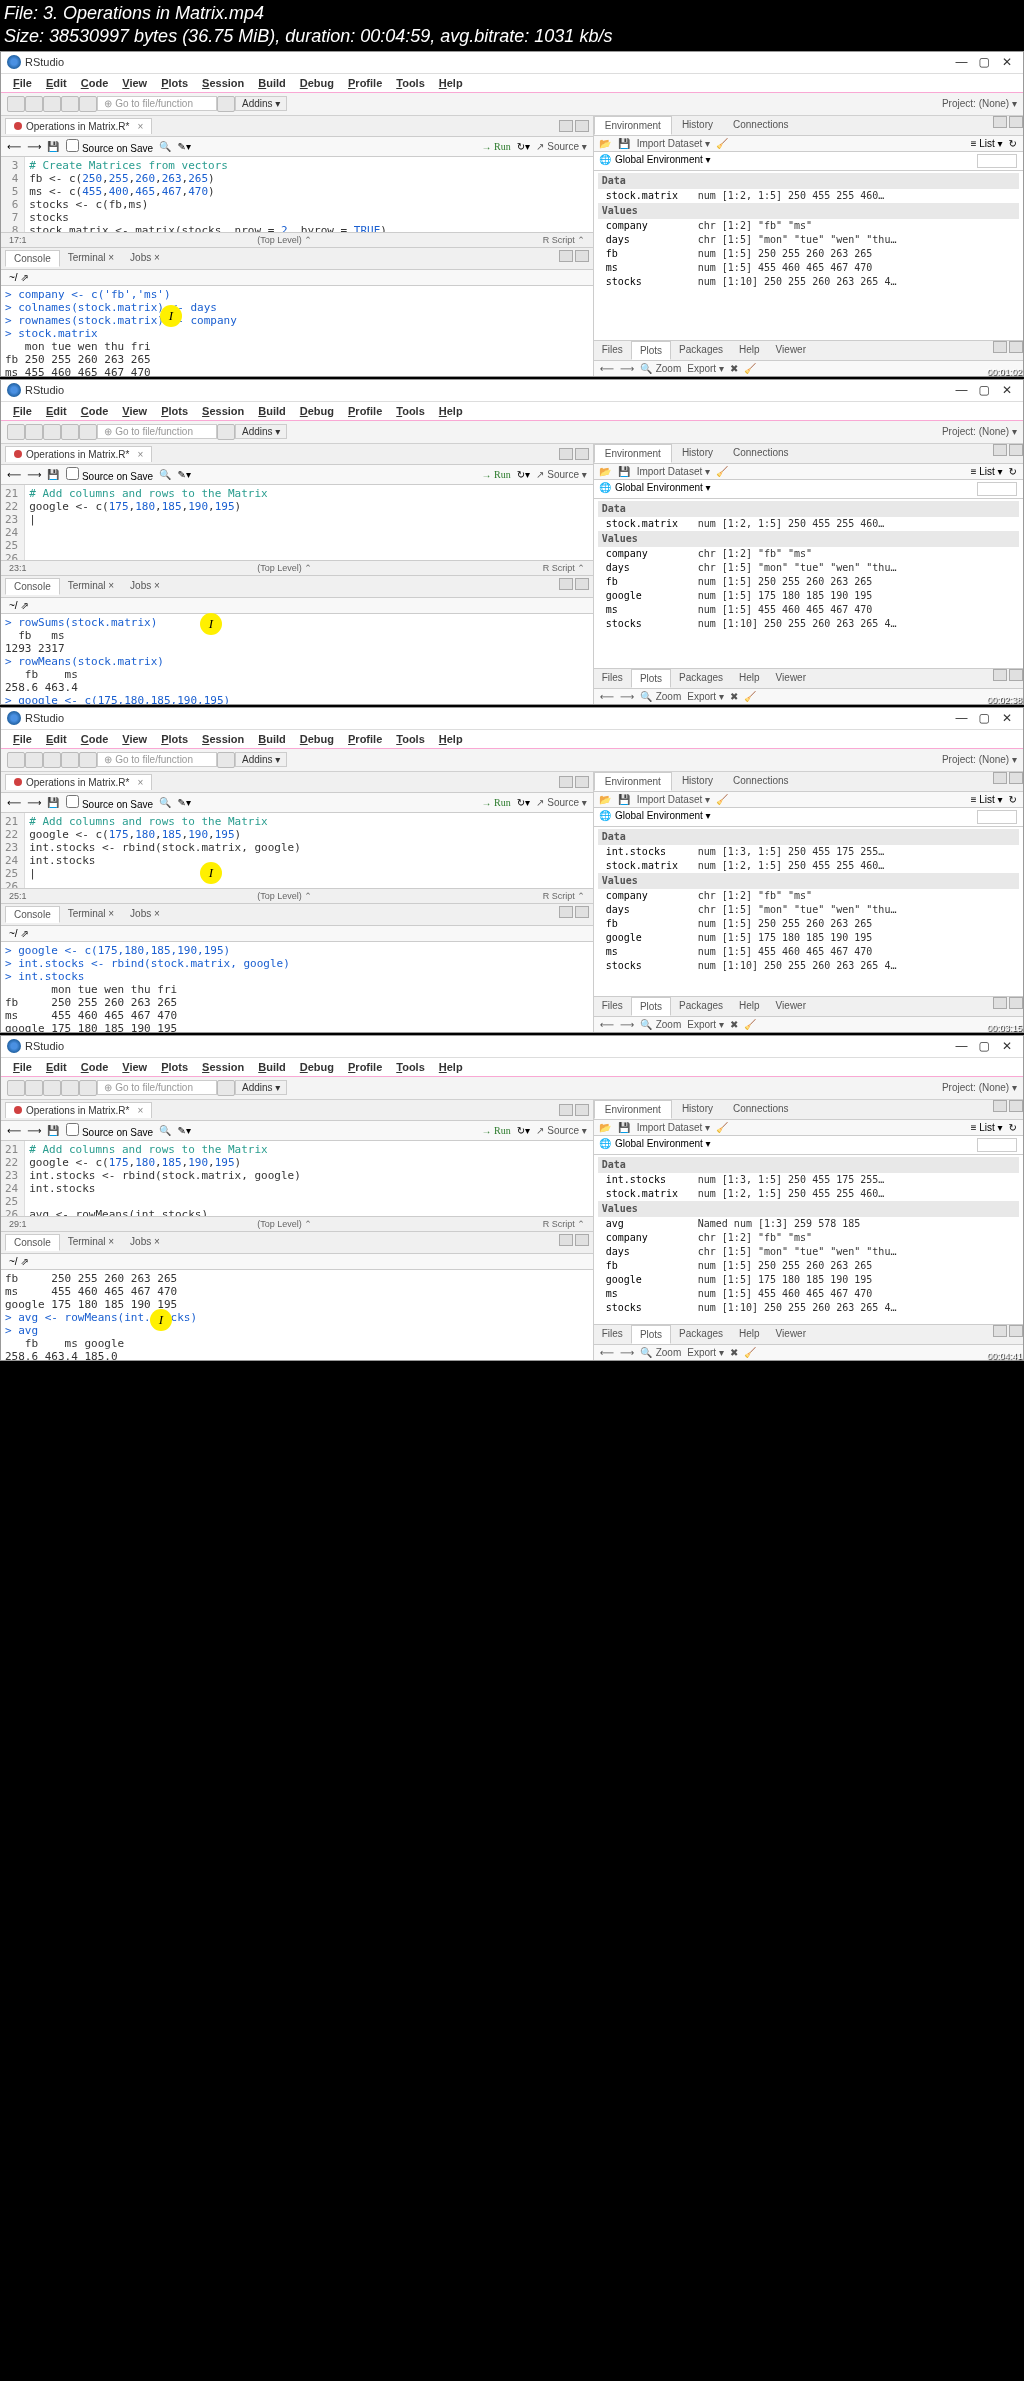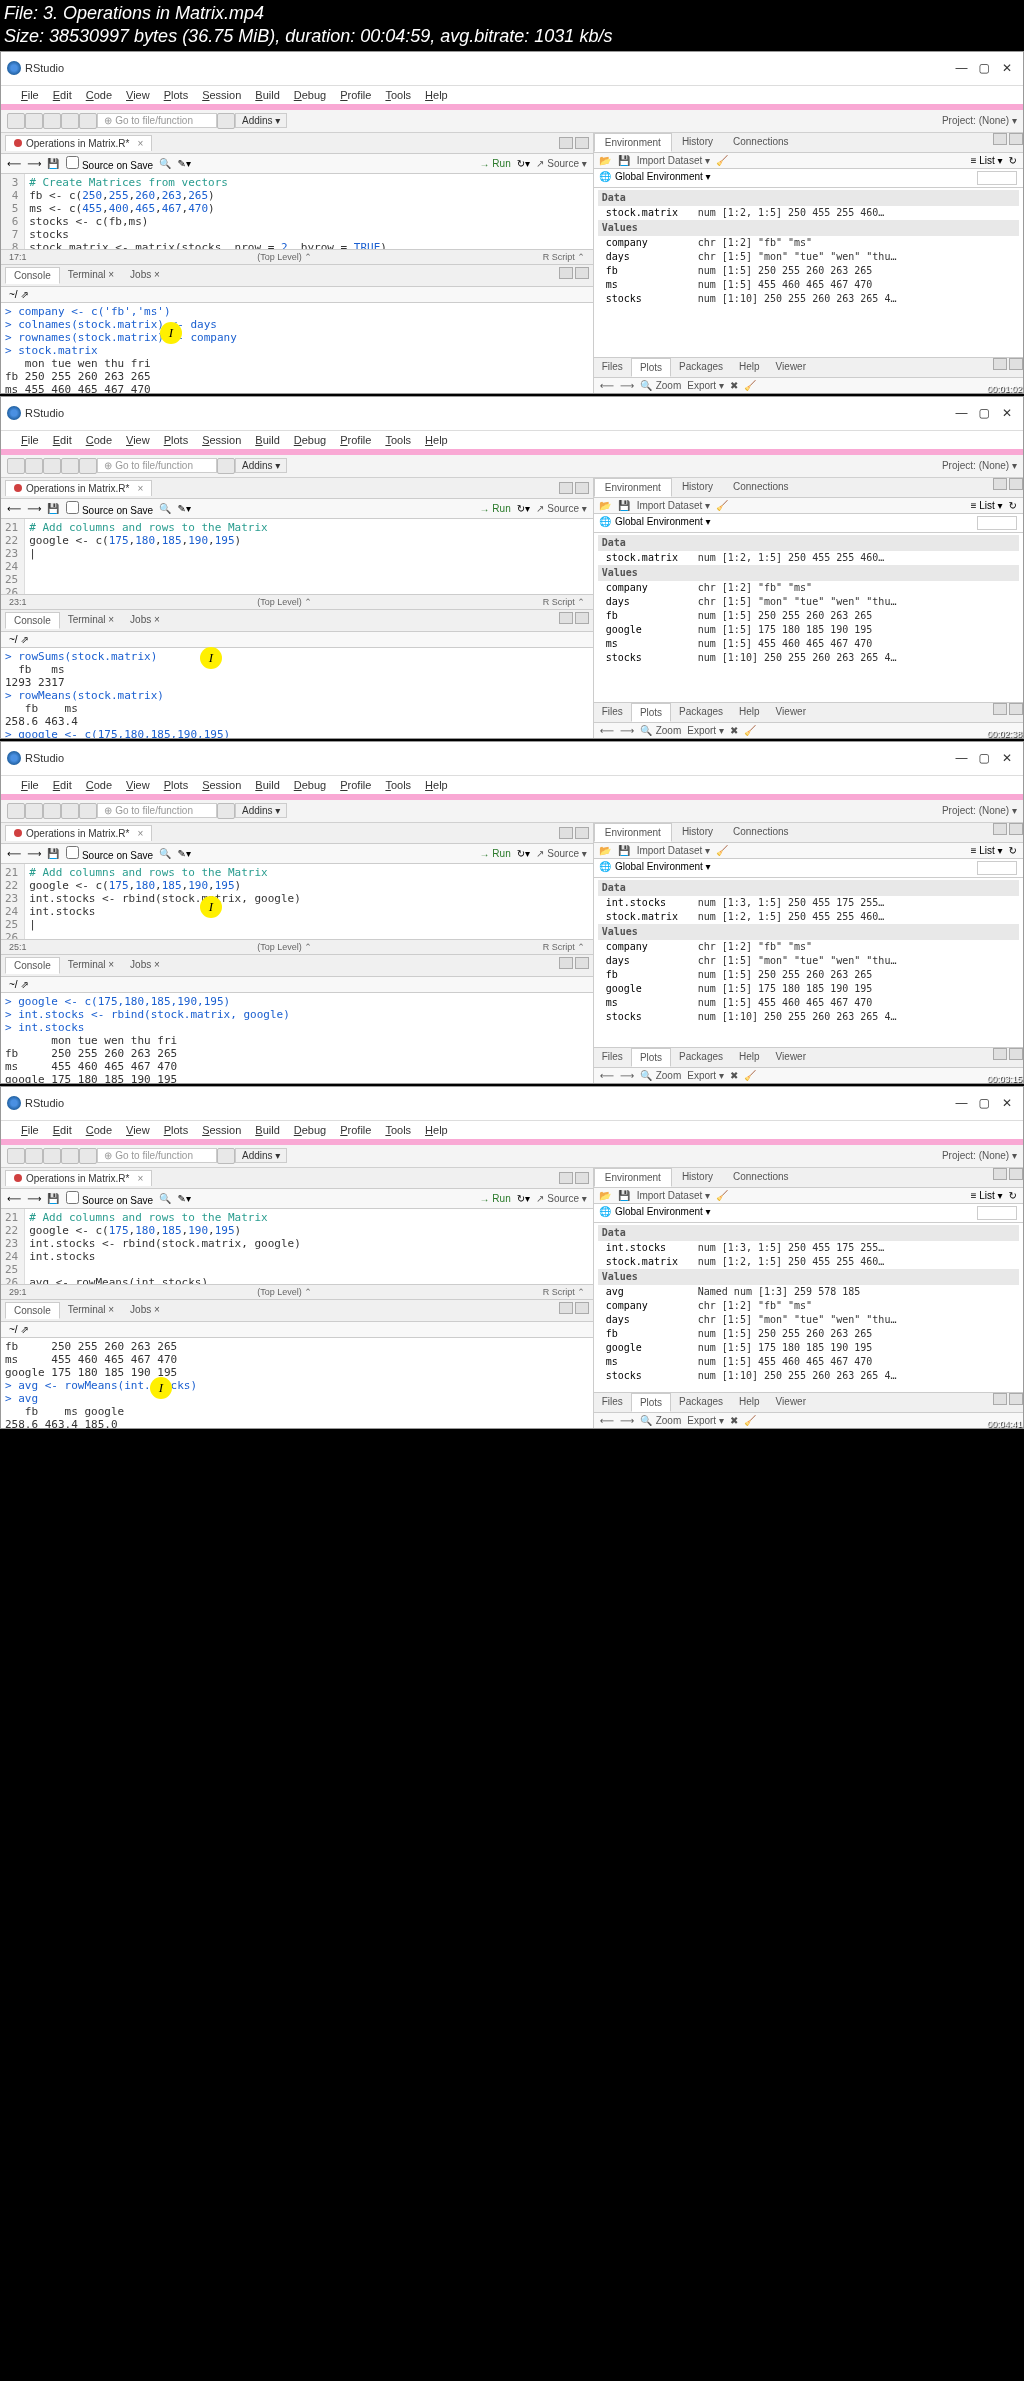--- a/index.html
+++ b/index.html
@@ -1,26 +1,26 @@
 <!DOCTYPE html>
 <html><head>
 <meta charset="utf-8">
 <style>
 * { box-sizing: border-box; margin: 0; padding: 0; }
 body { font-family: "Segoe UI", Tahoma, sans-serif; font-size: 10px; background: #000; width: 1024px; }
 .meta-header { background: #000; color: #fff; font-family: Arial; font-size: 18px; font-style: italic; padding: 2px 4px; line-height: 1.3; }
 
 .rstudio-instance { background: #fff; border: 1px solid #999; margin-bottom: 2px; }
-.titlebar { display: flex; align-items: center; justify-content: space-between; background: #fff; padding: 2px 6px; height: 34px; border-bottom: 1px solid #ddd; }
+.titlebar { display: flex; align-items: center; justify-content: space-between; background: #fff; padding: 2px 6px; height: 22px; border-bottom: 1px solid #ddd; }
 .titlebar .left { display: flex; align-items: center; gap: 4px; }
 .tb-icon { width: 14px; height: 14px; background: radial-gradient(circle,#4a90e2 30%,#2060a0 70%); border-radius: 50%; }
 .titlebar .title { font-size: 11px; color: #333; }
 .titlebar .right span { display: inline-block; width: 20px; text-align: center; font-size: 12px; color: #333; cursor: default; }
 
-.menubar { display: flex; gap: 14px; padding: 3px 20px; font-size: 11px; color: #333; border-bottom: 6px solid #f9a8d4; }
+.menubar { display: flex; gap: 14px; padding: 3px 12px; font-size: 11px; color: #333; border-bottom: 1px solid #f9a8d4; font-weight: bold; }
 .menubar span:first-letter { text-decoration: underline; }
 
 .toolbar1 { display: flex; align-items: center; justify-content: space-between; padding: 3px 6px; border-bottom: 1px solid #d0d0d0; background: #f4f4f4; }
 .toolbar1 .left { display: flex; align-items: center; gap: 0; }
 .tbtn { width: 18px; height: 16px; background: #e8e8e8; border: 1px solid #bbb; border-radius: 2px; }
 .goto { border: 1px solid #ccc; background: #fff; padding: 1px 6px; font-size: 10px; color: #999; width: 120px; }
 .addins { font-size: 10px; color: #333; border: 1px solid #ccc; padding: 1px 6px; background: #f0f0f0; }
 .proj { font-size: 10px; color: #555; }
 
 .panes { display: flex; height: 260px; }
@@ -29,21 +29,21 @@
 
 .file-tab-row { display: flex; align-items: center; background: #f0f0f0; border-bottom: 1px solid #ccc; padding: 2px 4px; }
 .file-tab { background: #fff; border: 1px solid #ccc; border-bottom: none; padding: 2px 8px; font-size: 10px; color: #333; display: flex; align-items: center; gap: 4px; }
 .dot-red { width: 8px; height: 8px; border-radius: 50%; background: #d04040; }
 .tab-close { color: #888; margin-left: 4px; }
 .win-btns { margin-left: auto; display: flex; gap: 2px; }
 .win-btns span { width: 14px; height: 12px; background: #e0e0e0; border: 1px solid #aaa; }
 
 .src-tb { display: flex; align-items: center; gap: 6px; padding: 2px 6px; border-bottom: 1px solid #ccc; background: #f8f8f8; font-size: 10px; }
 .src-tb .spacer { flex: 1; }
-.run-btn { color: #2a7a2a; }
+.run-btn { color: #2a7a2a; font-family: Liberation Serif, serif; }
 .src-btn { color: #555; }
 
 .code-area { display: flex; flex: 1; overflow: hidden; font-family: Consolas, monospace; font-size: 11px; line-height: 13px; }
 .gutter { background: #f2f2f2; color: #888; text-align: right; padding: 2px 6px 2px 4px; border-right: 1px solid #ddd; white-space: pre; }
 .code { padding: 2px 4px; white-space: pre; color: #333; flex: 1; background: #fff; }
 .code .cmt { color: #2a9d8f; margin-top: 20px; }
 .code .num { color: #1a5fd0; }
 .code .kw { color: #1a5fd0; }
 
 .ft-row { display: flex; justify-content: space-between; padding: 2px 8px; background: #f0f0f0; border-top: 1px solid #ccc; font-size: 9px; color: #666; }

